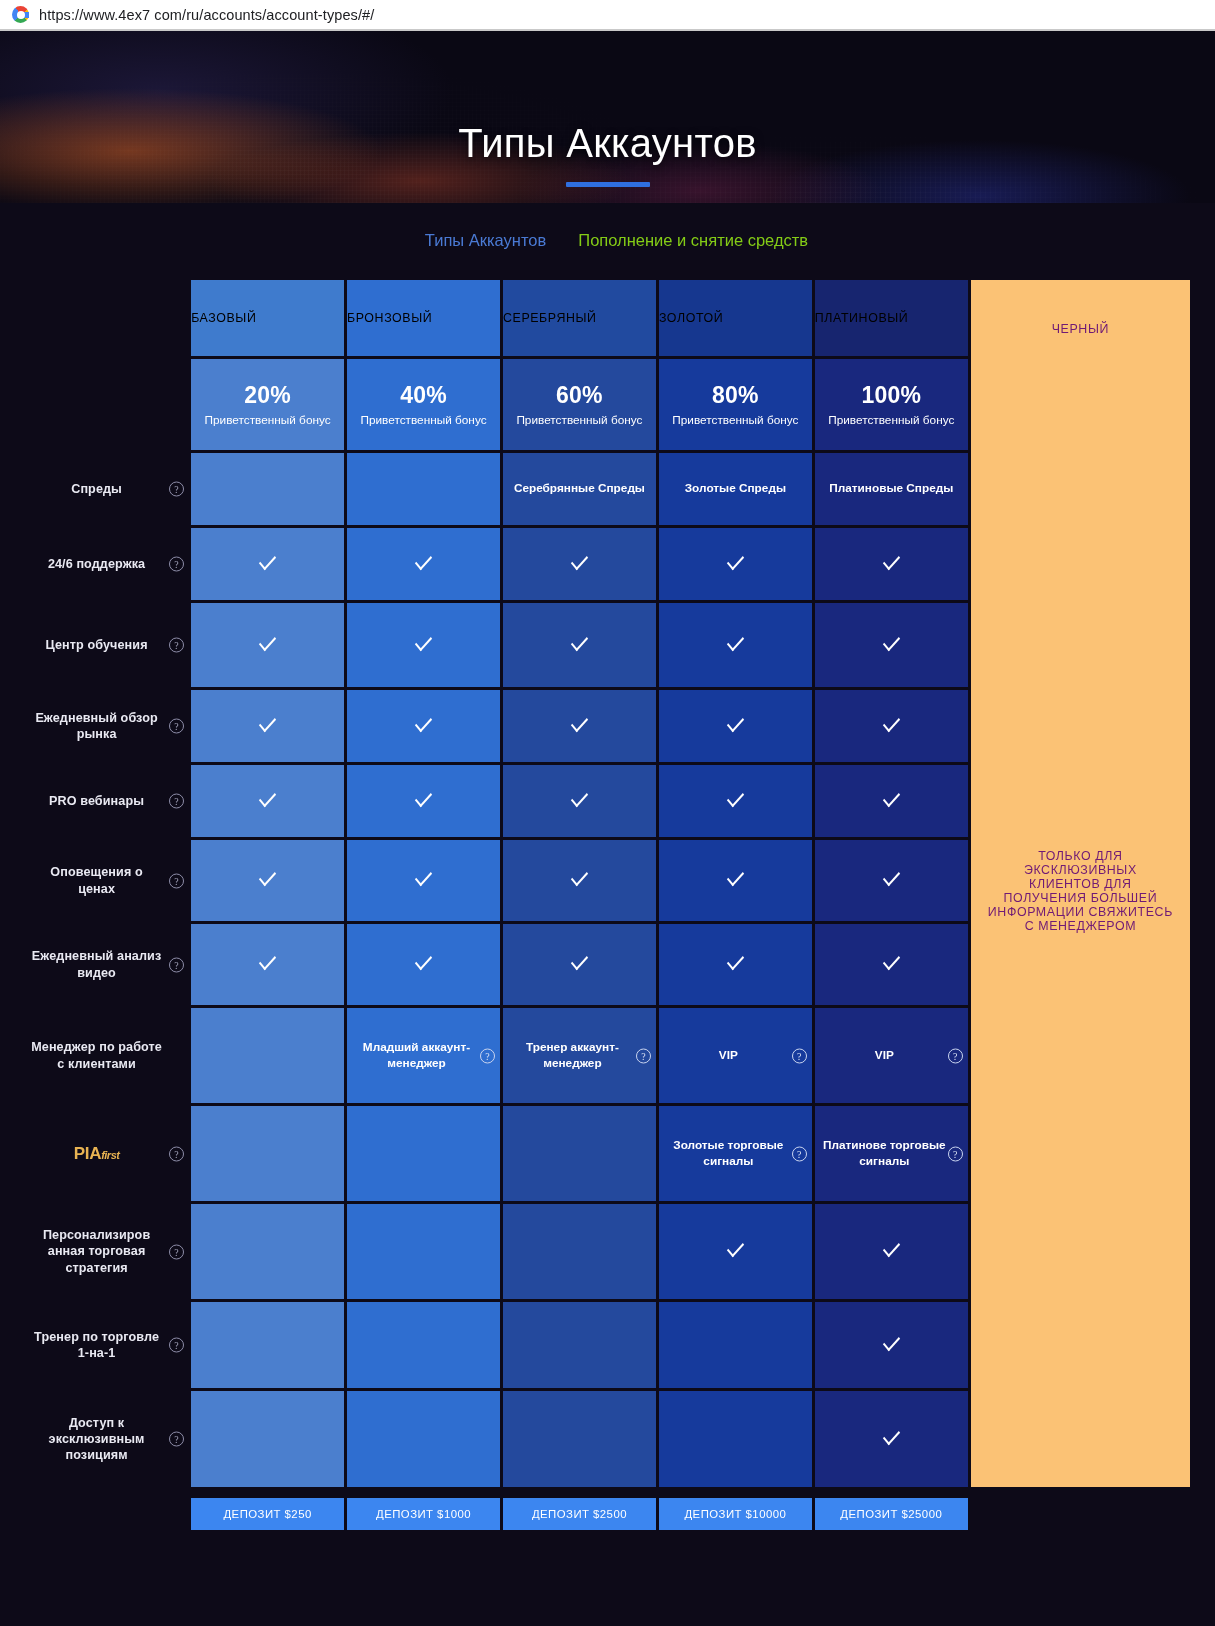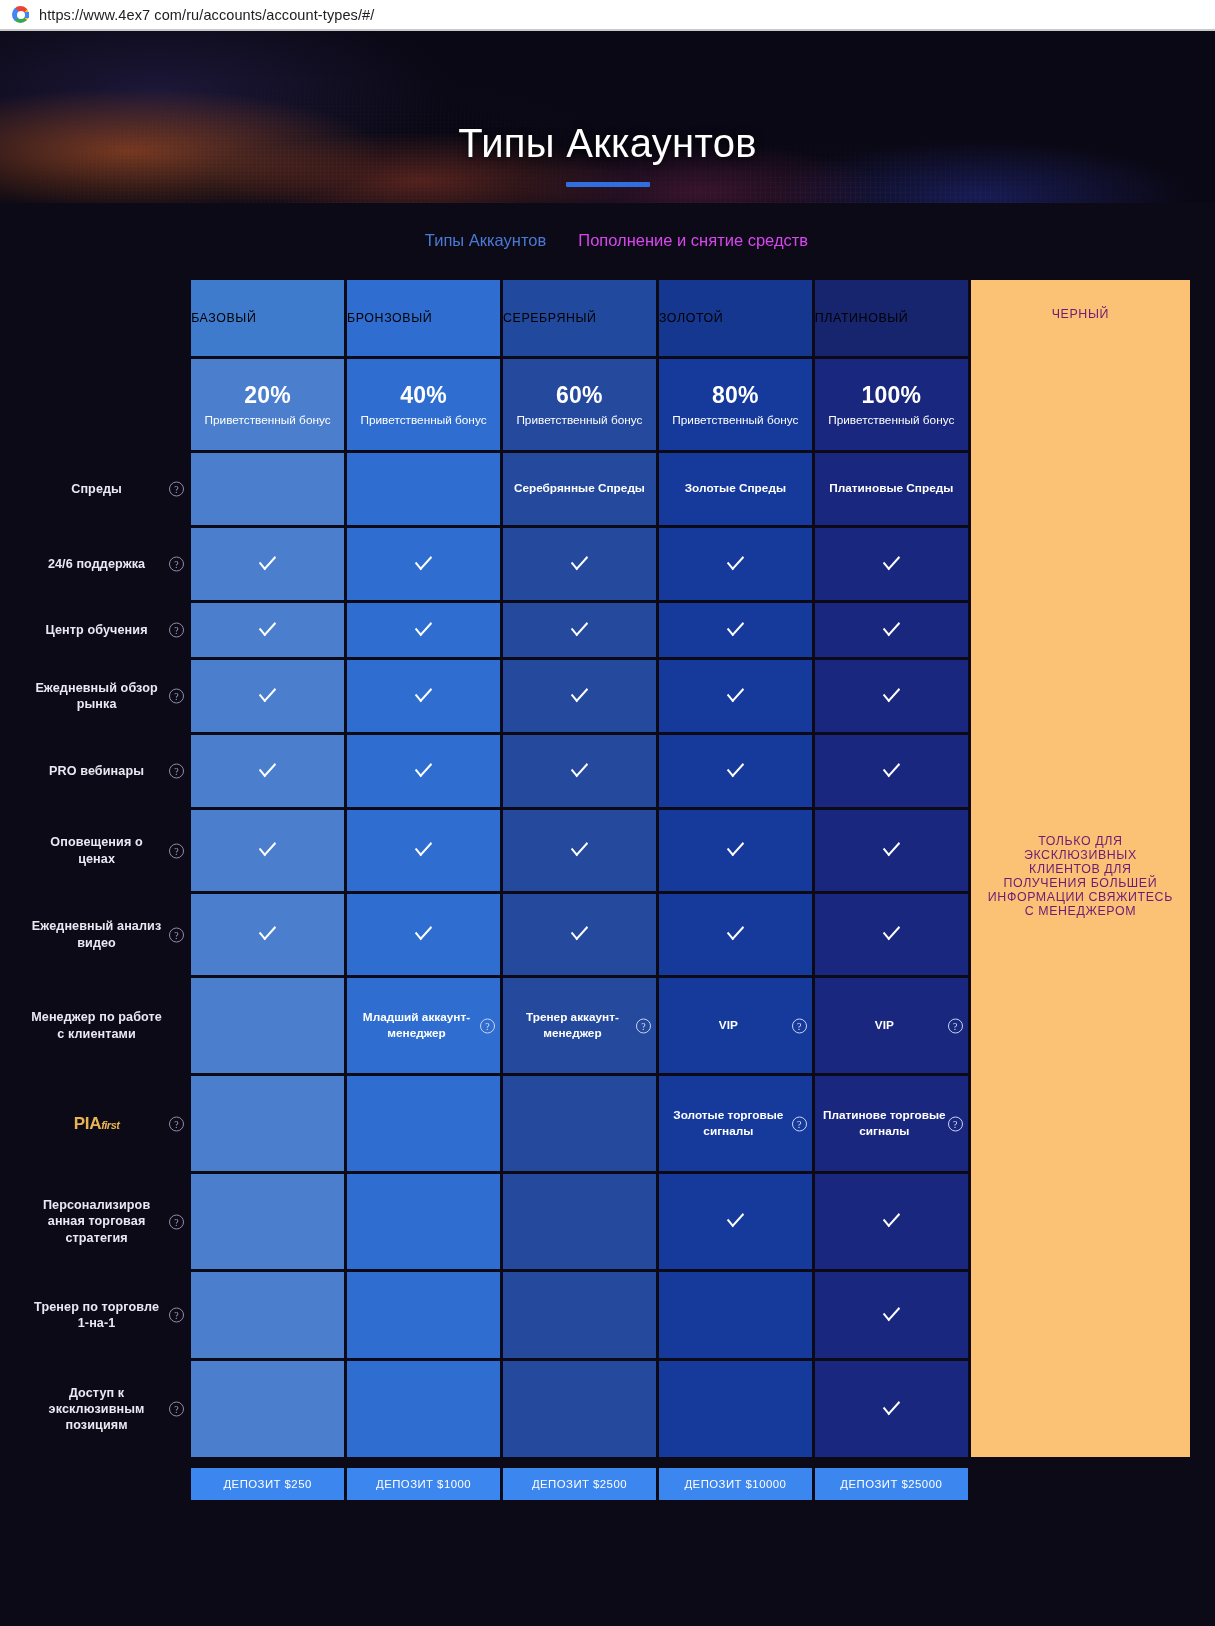--- a/index.html
+++ b/index.html
@@ -111,21 +111,21 @@
     background: #0d0a18;
     height: 74px;
     display: flex;
     align-items: center;
     justify-content: center;
     gap: 32px;
     padding-left: 18px;
   }
   #tabs .tab {
     font-size: 16.5px;
-    color: #d946ef;
+    color: #84cc16;
     cursor: pointer;
     white-space: nowrap;
   }
   #tabs .tab.active { color: #4a7ad4; }
 
   
   #table-wrap {
     padding: 0 22px 0 22px;
     background: #0d0a18;
   }
@@ -357,21 +357,21 @@
           <td class="cell plain p4"><span>Платиновые Спреды</span></td>
         </tr>
         <tr style="height:72px">
           <td class="labelcell"><span>24/6 поддержка</span><span class="q">?</span></td>
           <td class="cell plain p0"><span class="check"></span></td>
           <td class="cell plain p1"><span class="check"></span></td>
           <td class="cell plain p2"><span class="check"></span></td>
           <td class="cell plain p3"><span class="check"></span></td>
           <td class="cell plain p4"><span class="check"></span></td>
         </tr>
-        <tr style="height:54px">
+        <tr style="height:84px">
           <td class="labelcell"><span>Центр обучения</span><span class="q">?</span></td>
           <td class="cell plain p0"><span class="check"></span></td>
           <td class="cell plain p1"><span class="check"></span></td>
           <td class="cell plain p2"><span class="check"></span></td>
           <td class="cell plain p3"><span class="check"></span></td>
           <td class="cell plain p4"><span class="check"></span></td>
         </tr>
         <tr style="height:72px">
           <td class="labelcell"><span>Ежедневный обзор рынка</span><span class="q">?</span></td>
           <td class="cell plain p0"><span class="check"></span></td>

